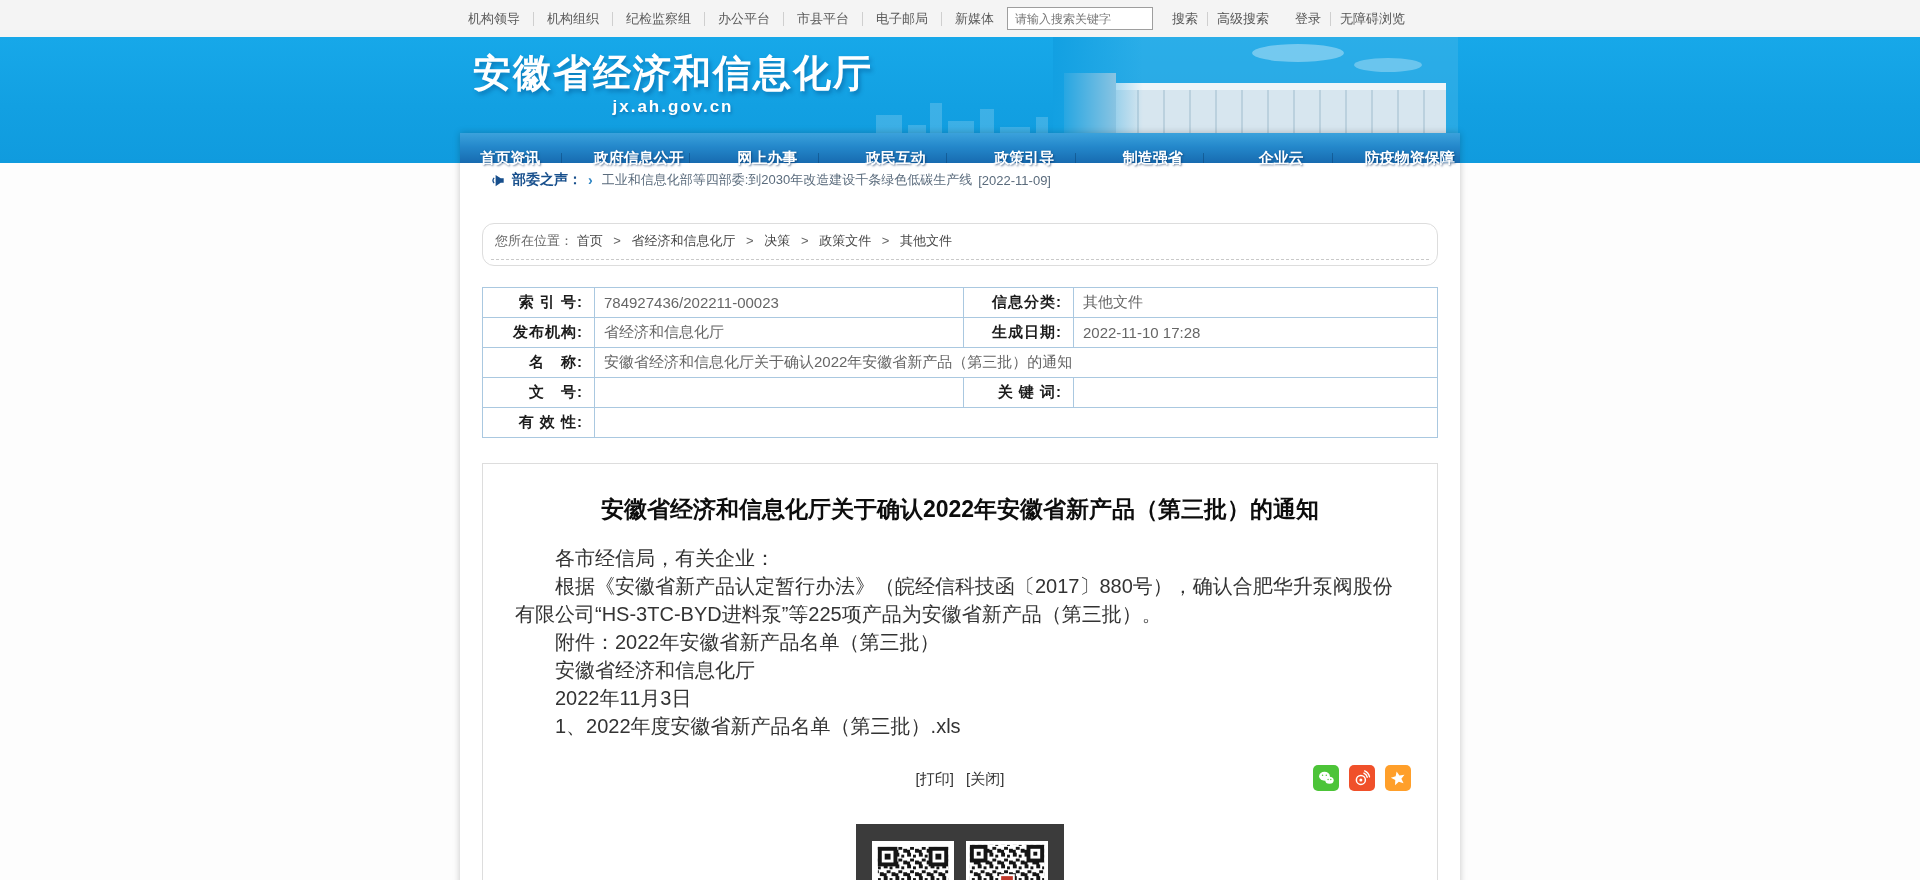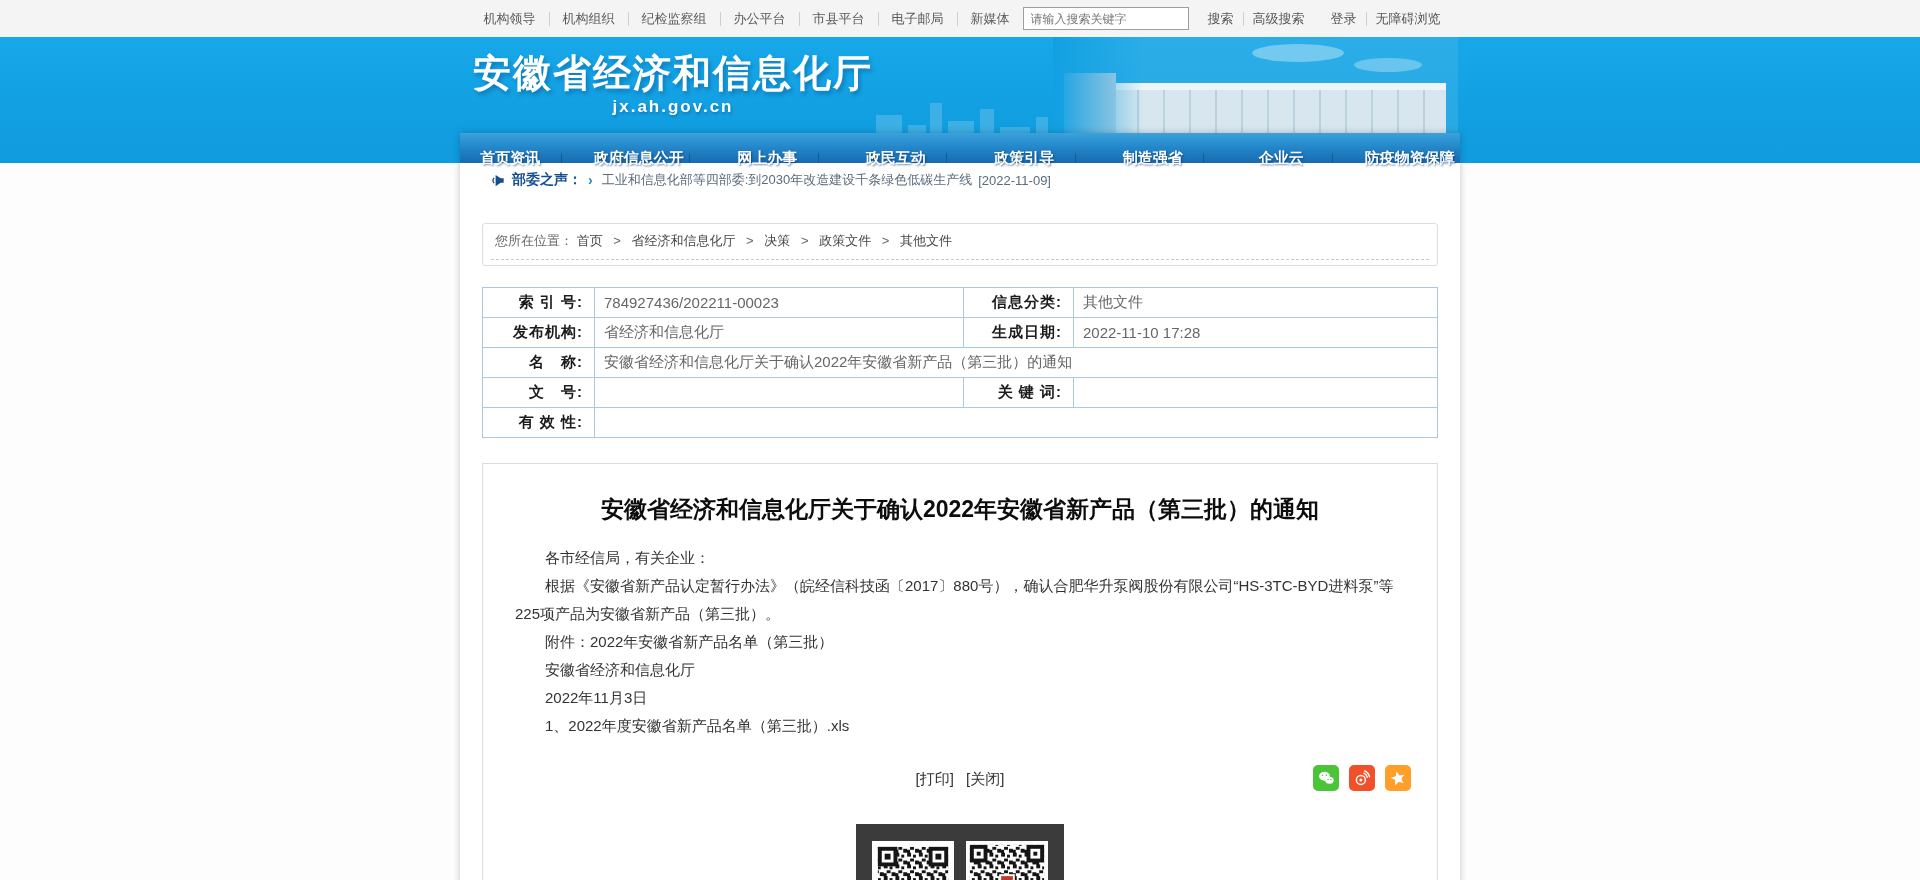--- a/index.html
+++ b/index.html
@@ -5,26 +5,26 @@
   * { box-sizing: border-box; }
   html,body { margin:0; padding:0; }
   body {
     width:1920px; height:880px; overflow:hidden; background:#fdfdfd;
     font-family:"Liberation Sans","DejaVu Sans",sans-serif;
   }
   a { cursor:pointer; }
 
   
   .topbar { height:37px; background:#f4f4f4; }
-  .topbar-inner { width:1010px; margin:0 auto; height:100%; display:flex; align-items:center; justify-content:center; }
+  .topbar-inner { width:1010px; margin:0 auto; height:100%; display:flex; align-items:center; justify-content:flex-start; }
   .topbar-links { display:flex; align-items:center; }
   .topbar-links a { color:#5a5a5a; font-size:13px; text-decoration:none; padding:0 13px; border-right:1px solid #cfcfcf; line-height:14px; white-space:nowrap; }
   .topbar-links a:last-child { border-right:none; }
   .topbar-right { display:flex; align-items:center; font-size:13px; color:#555; }
-  .search-input { width:166px; height:23px; border:1px solid #9e9e9e; background:#fff; padding:0 7px; font-size:12px; color:#333; margin-right:10px; font-family:inherit; }
+  .search-input { width:146px; height:23px; border:1px solid #9e9e9e; background:#fff; padding:0 7px; font-size:12px; color:#333; margin-right:10px; font-family:inherit; }
   .search-input::placeholder { color:#777; }
   .topbar-right a { color:#555; text-decoration:none; padding:0 9px; white-space:nowrap; line-height:14px; }
   .topbar-right a.b-sep { border-right:1px solid #cfcfcf; }
   .topbar-right a.gap { margin-right:8px; }
 
   
   .banner { height:126px; background:linear-gradient(180deg,#17a8e9 0%, #12a0e2 55%, #109bde 100%); position:relative; overflow:hidden; }
   .banner-art { position:absolute; right:462px; bottom:0; pointer-events:none; }
   .banner-inner { width:1000px; margin:0 auto; padding-top:13px; position:relative; }
   .site-block { display:inline-block; margin-left:13px; text-align:center; }
@@ -40,34 +40,34 @@
 
   .ticker { height:34px; display:flex; align-items:center; padding-left:30px; font-size:13px; background:#fff; }
   .ticker-icon { width:15px; height:15px; flex:0 0 auto; }
   .ticker-label { color:#174f8c; font-weight:bold; font-size:14px; margin:0 6px 0 7px; white-space:nowrap; }
   .ticker-arrow { color:#2f86c4; margin-right:9px; font-weight:bold; font-size:14px; }
   .ticker-link { color:#5a6b7c; text-decoration:none; }
   .ticker-date { color:#5a6b7c; margin-left:6px; }
 
   .content { padding:26px 22px 0; }
 
-  .breadcrumb-box { border:1px solid #ddd; border-radius:3px; background:#fff; }
+  .breadcrumb-box { border:1px solid #ddd; border-radius:12px; background:#fff; }
   .crumb-row { padding:8px 12px 6px; font-size:13px; color:#666; }
   .crumb-row a { color:#474747; text-decoration:none; }
   .crumb-sep { margin:0 7px; color:#666; }
   .crumb-dash { border-top:1px dashed #c9c9c9; margin:3px 8px 5px; }
 
   .meta-table { width:100%; border-collapse:collapse; margin-top:21px; table-layout:fixed; font-size:15px; }
   .meta-table td { border:1px solid #aac8e0; height:30px; padding:0 9px; overflow:hidden; white-space:nowrap; }
   .meta-table td.lbl { text-align:right; font-weight:bold; color:#1c1c1c; padding-right:11px; letter-spacing:1px; }
   .meta-table td.val { color:#666; }
 
   .article-box { border:1px solid #ddd; margin-top:25px; padding-top:29px; min-height:430px; background:#fff; }
   .article-title { text-align:center; font-size:23px; font-weight:bold; color:#0d0d0d; margin:0 40px 19px; line-height:32px; }
-  .article-body { padding:0 32px; font-size:15px; color:#333; }
+  .article-body { padding:0 32px; font-size:20px; color:#333; }
   .article-body p { margin:0; line-height:28px; text-indent:2em; }
   .article-body a { color:#333; text-decoration:none; }
 
   .print-row { position:relative; margin-top:30px; text-align:center; font-size:15px; color:#333; height:28px; }
   .print-row a { color:#333; text-decoration:none; margin:0 4px; }
   .share-icons { position:absolute; right:26px; top:-5px; display:flex; gap:10px; }
   .share-icon { width:26px; height:26px; border-radius:5px; display:flex; align-items:center; justify-content:center; cursor:pointer; }
   .icon-wechat { background:#4cc438; }
   .icon-weibo  { background:#f0502a; }
   .icon-fav    { background:#ff9f2a; }

